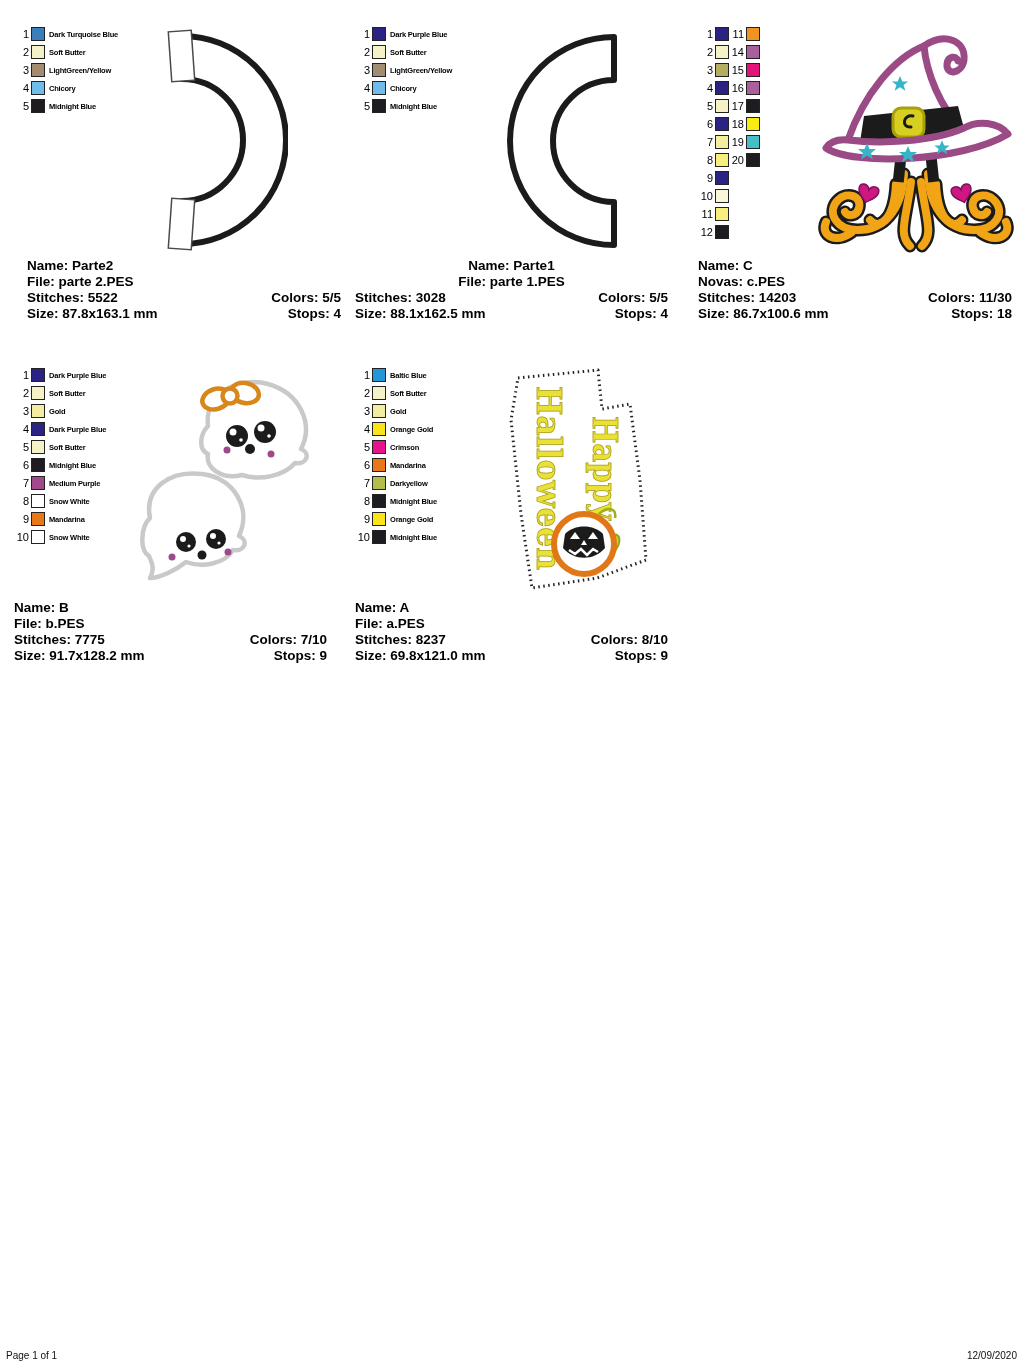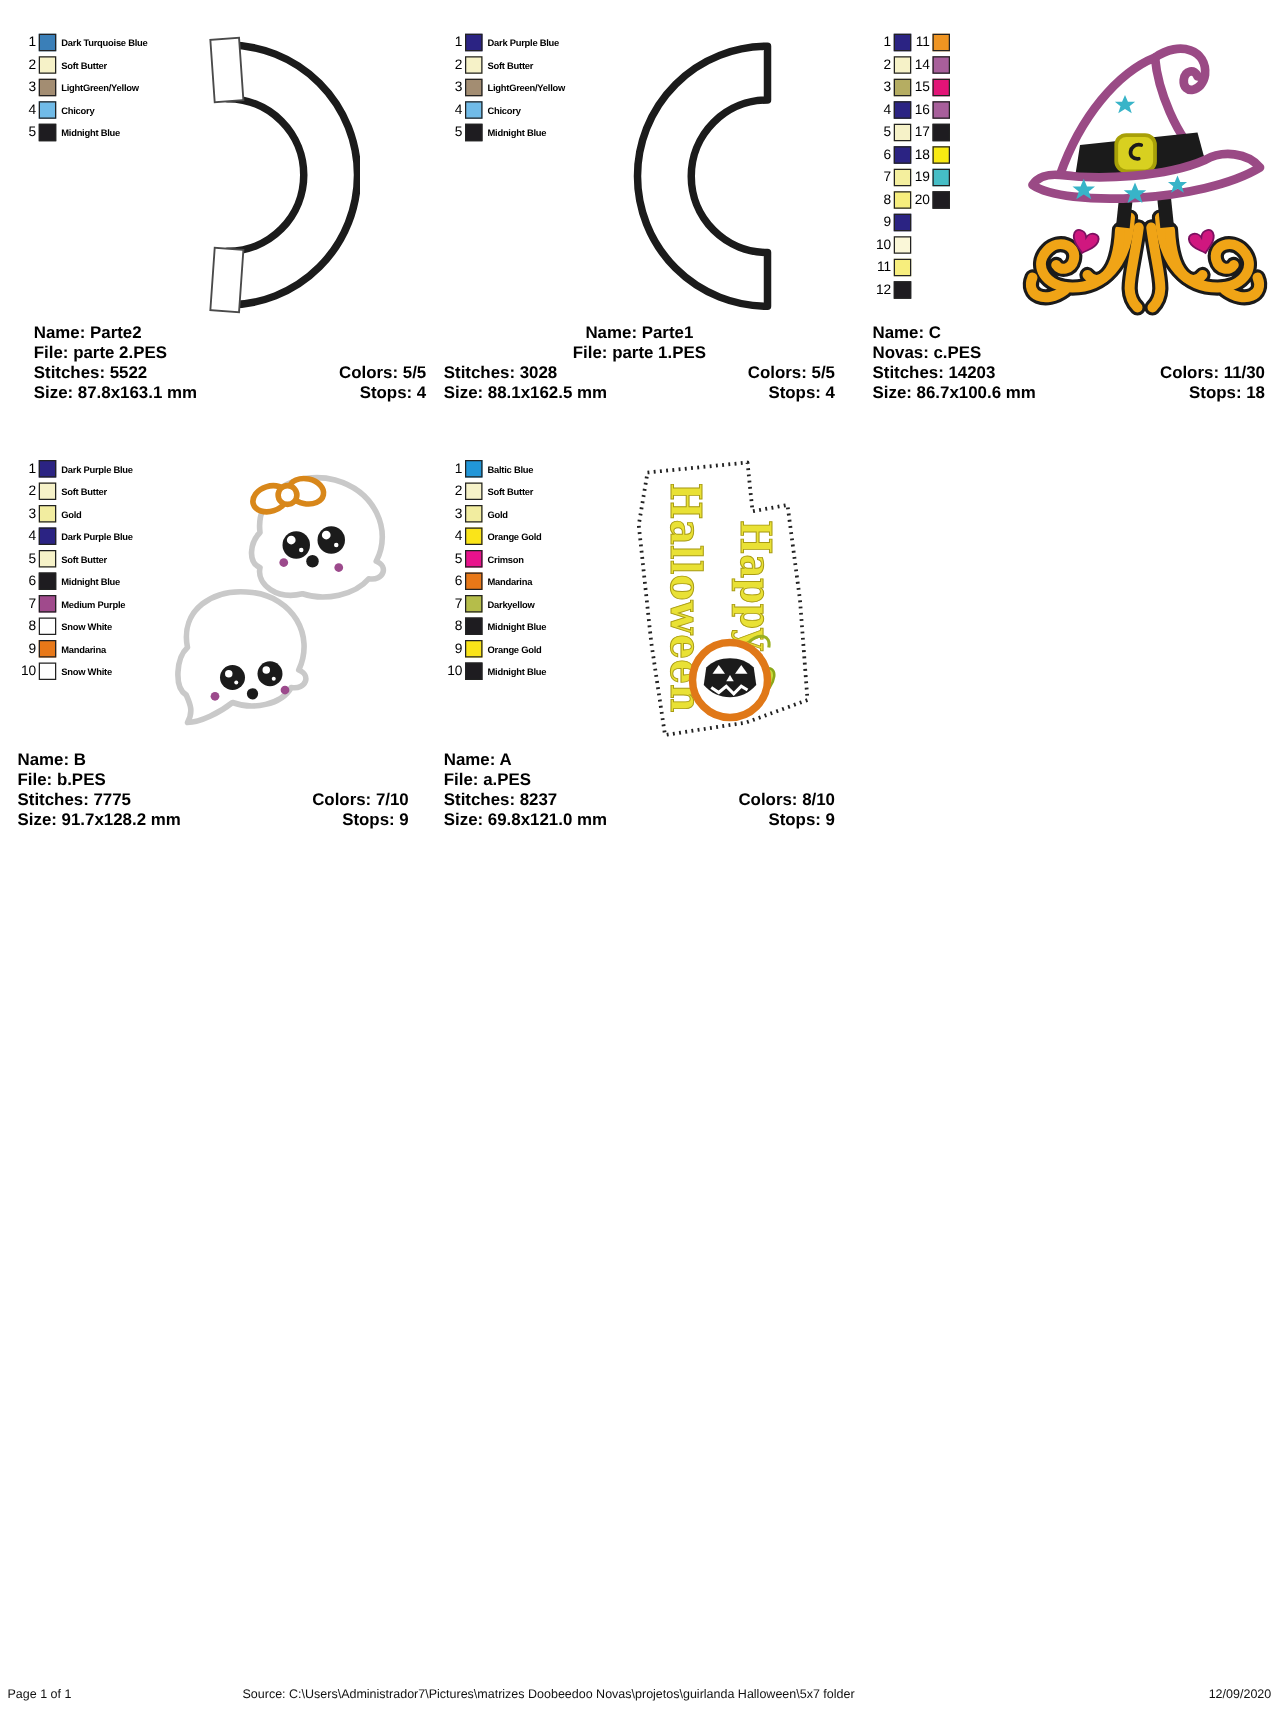--- a/index.html
+++ b/index.html
@@ -471,15 +471,14 @@
     <span>Colors: 8/10</span>
   </div>
   <div class="info-row">
     <span>Size: 69.8x121.0 mm</span>
     <span>Stops: 9</span>
   </div>
 </div>
 
 <div class="footer">
   <span class="footer-page">Page 1 of 1</span>
-  <span class="footer-source">Source: C:\Users\Administrador7\Pictures\matrizes Doobeedoo Novas\projetos\guirlanda Halloween\5x7 folder</span>
   <span class="footer-date">12/09/2020</span>
 </div>
 
 </body></html>

